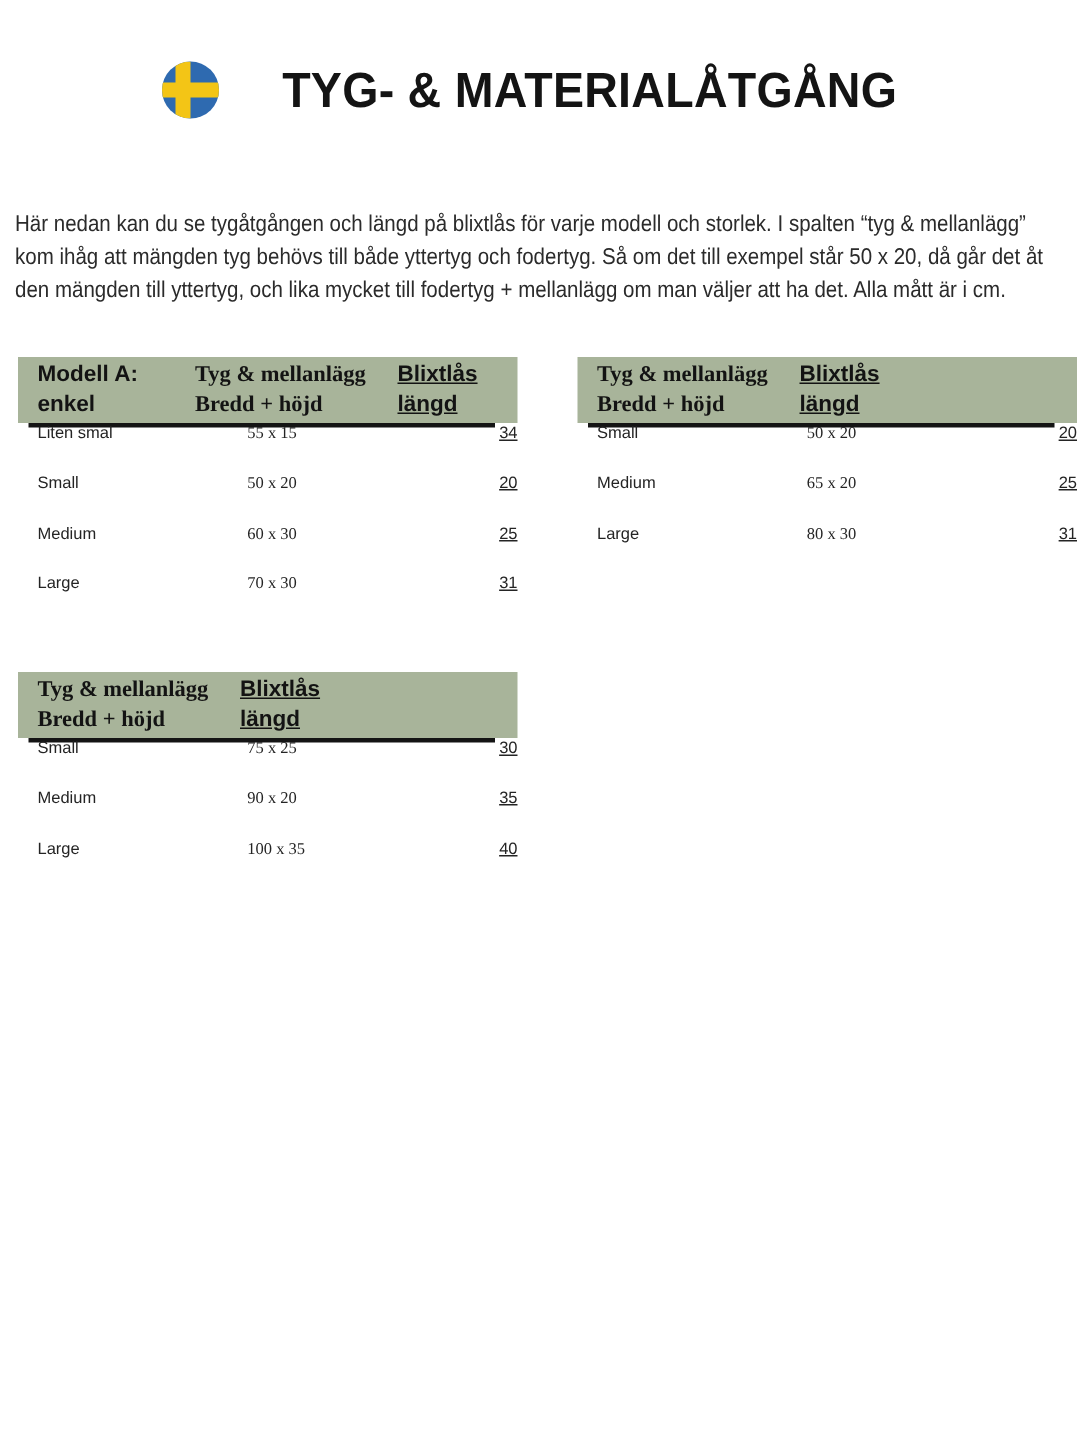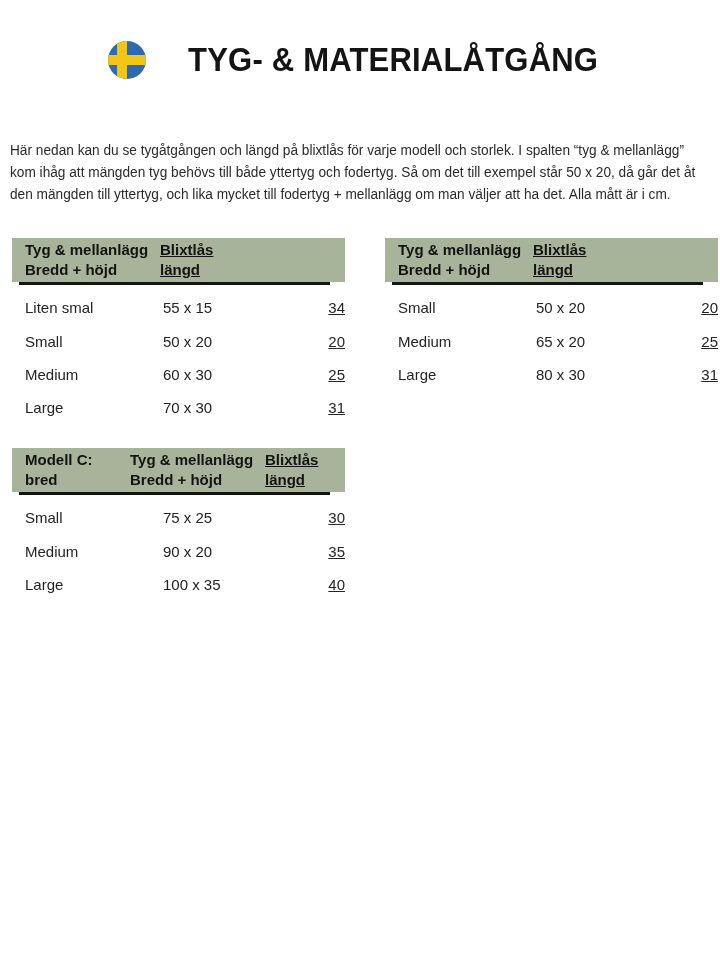--- a/index.html
+++ b/index.html
@@ -32,26 +32,26 @@
   
   .mtable { position:absolute; width:333px; }
   #table-a { left:12px;  top:238px; }
   #table-b { left:385px; top:238px; }
   #table-c { left:12px;  top:448px; }
   .thead {
     background:#a8b49a; height:44px; display:flex; align-items:center;
     box-sizing:border-box; padding-left:13px;
   }
   .hcell { font-weight:bold; font-size:15px; line-height:20px; color:#131313; white-space:nowrap; }
-  .c1 { width:105px; } .c2 { width:135px; } .c3 { flex:1;text-decoration:underline; }
+  .c1 { width:105px; } .c2 { width:135px;font-family:Liberation Serif, serif; } .c3 { flex:1;text-decoration:underline; }
   .head-rule { height:3px; background:#141414; margin:0 15px 0 7px; }
   .tbody { margin-top:-2px; }
   .trow {
-    display:flex; align-items:flex-end; height:33.3px;
-    box-sizing:border-box; padding-left:13px; font-size:15px; color:#242424;gap:42px;
+    display:flex; align-items:flex-start; height:33.3px;
+    box-sizing:border-box; padding-left:13px; font-size:11px; color:#242424;gap:42px;
   }
   .cell { white-space:nowrap; }
 </style>
 </head>
 <body>
 
 <div class="title-row">
   <span class="flag">
     <span class="h-bar"></span>
     <span class="v-bar"></span>
@@ -60,20 +60,24 @@
 </div>
 
 <div class="intro">
   <div class="intro-line">Här nedan kan du se tygåtgången och längd på blixtlås för varje modell och storlek. I spalten “tyg &amp; mellanlägg”</div>
   <div class="intro-line">kom ihåg att mängden tyg behövs till både yttertyg och fodertyg. Så om det till exempel står 50 x 20, då går det åt</div>
   <div class="intro-line">den mängden till yttertyg, och lika mycket till fodertyg + mellanlägg om man väljer att ha det. Alla mått är i cm.</div>
 </div>
 
 <section class="mtable" id="table-a">
   <div class="thead">
+    <div class="hcell c1">
+      <div>Modell A:</div>
+      <div>enkel</div>
+    </div>
     <div class="hcell c2">
       <div>Tyg &amp; mellanlägg</div>
       <div>Bredd + höjd</div>
     </div>
     <div class="hcell c3">
       <div>Blixtlås</div>
       <div>längd</div>
     </div>
   </div>
   <div class="head-rule"></div>
@@ -127,24 +131,20 @@
     <div class="trow">
       <div class="cell c1">Large</div>
       <div class="cell c2">80 x 30</div>
       <div class="cell c3">31</div>
     </div>
   </div>
 </section>
 
 <section class="mtable" id="table-c">
   <div class="thead">
-    <div class="hcell c1">
-      <div>Modell C:</div>
-      <div>bred</div>
-    </div>
     <div class="hcell c2">
       <div>Tyg &amp; mellanlägg</div>
       <div>Bredd + höjd</div>
     </div>
     <div class="hcell c3">
       <div>Blixtlås</div>
       <div>längd</div>
     </div>
   </div>
   <div class="head-rule"></div>

